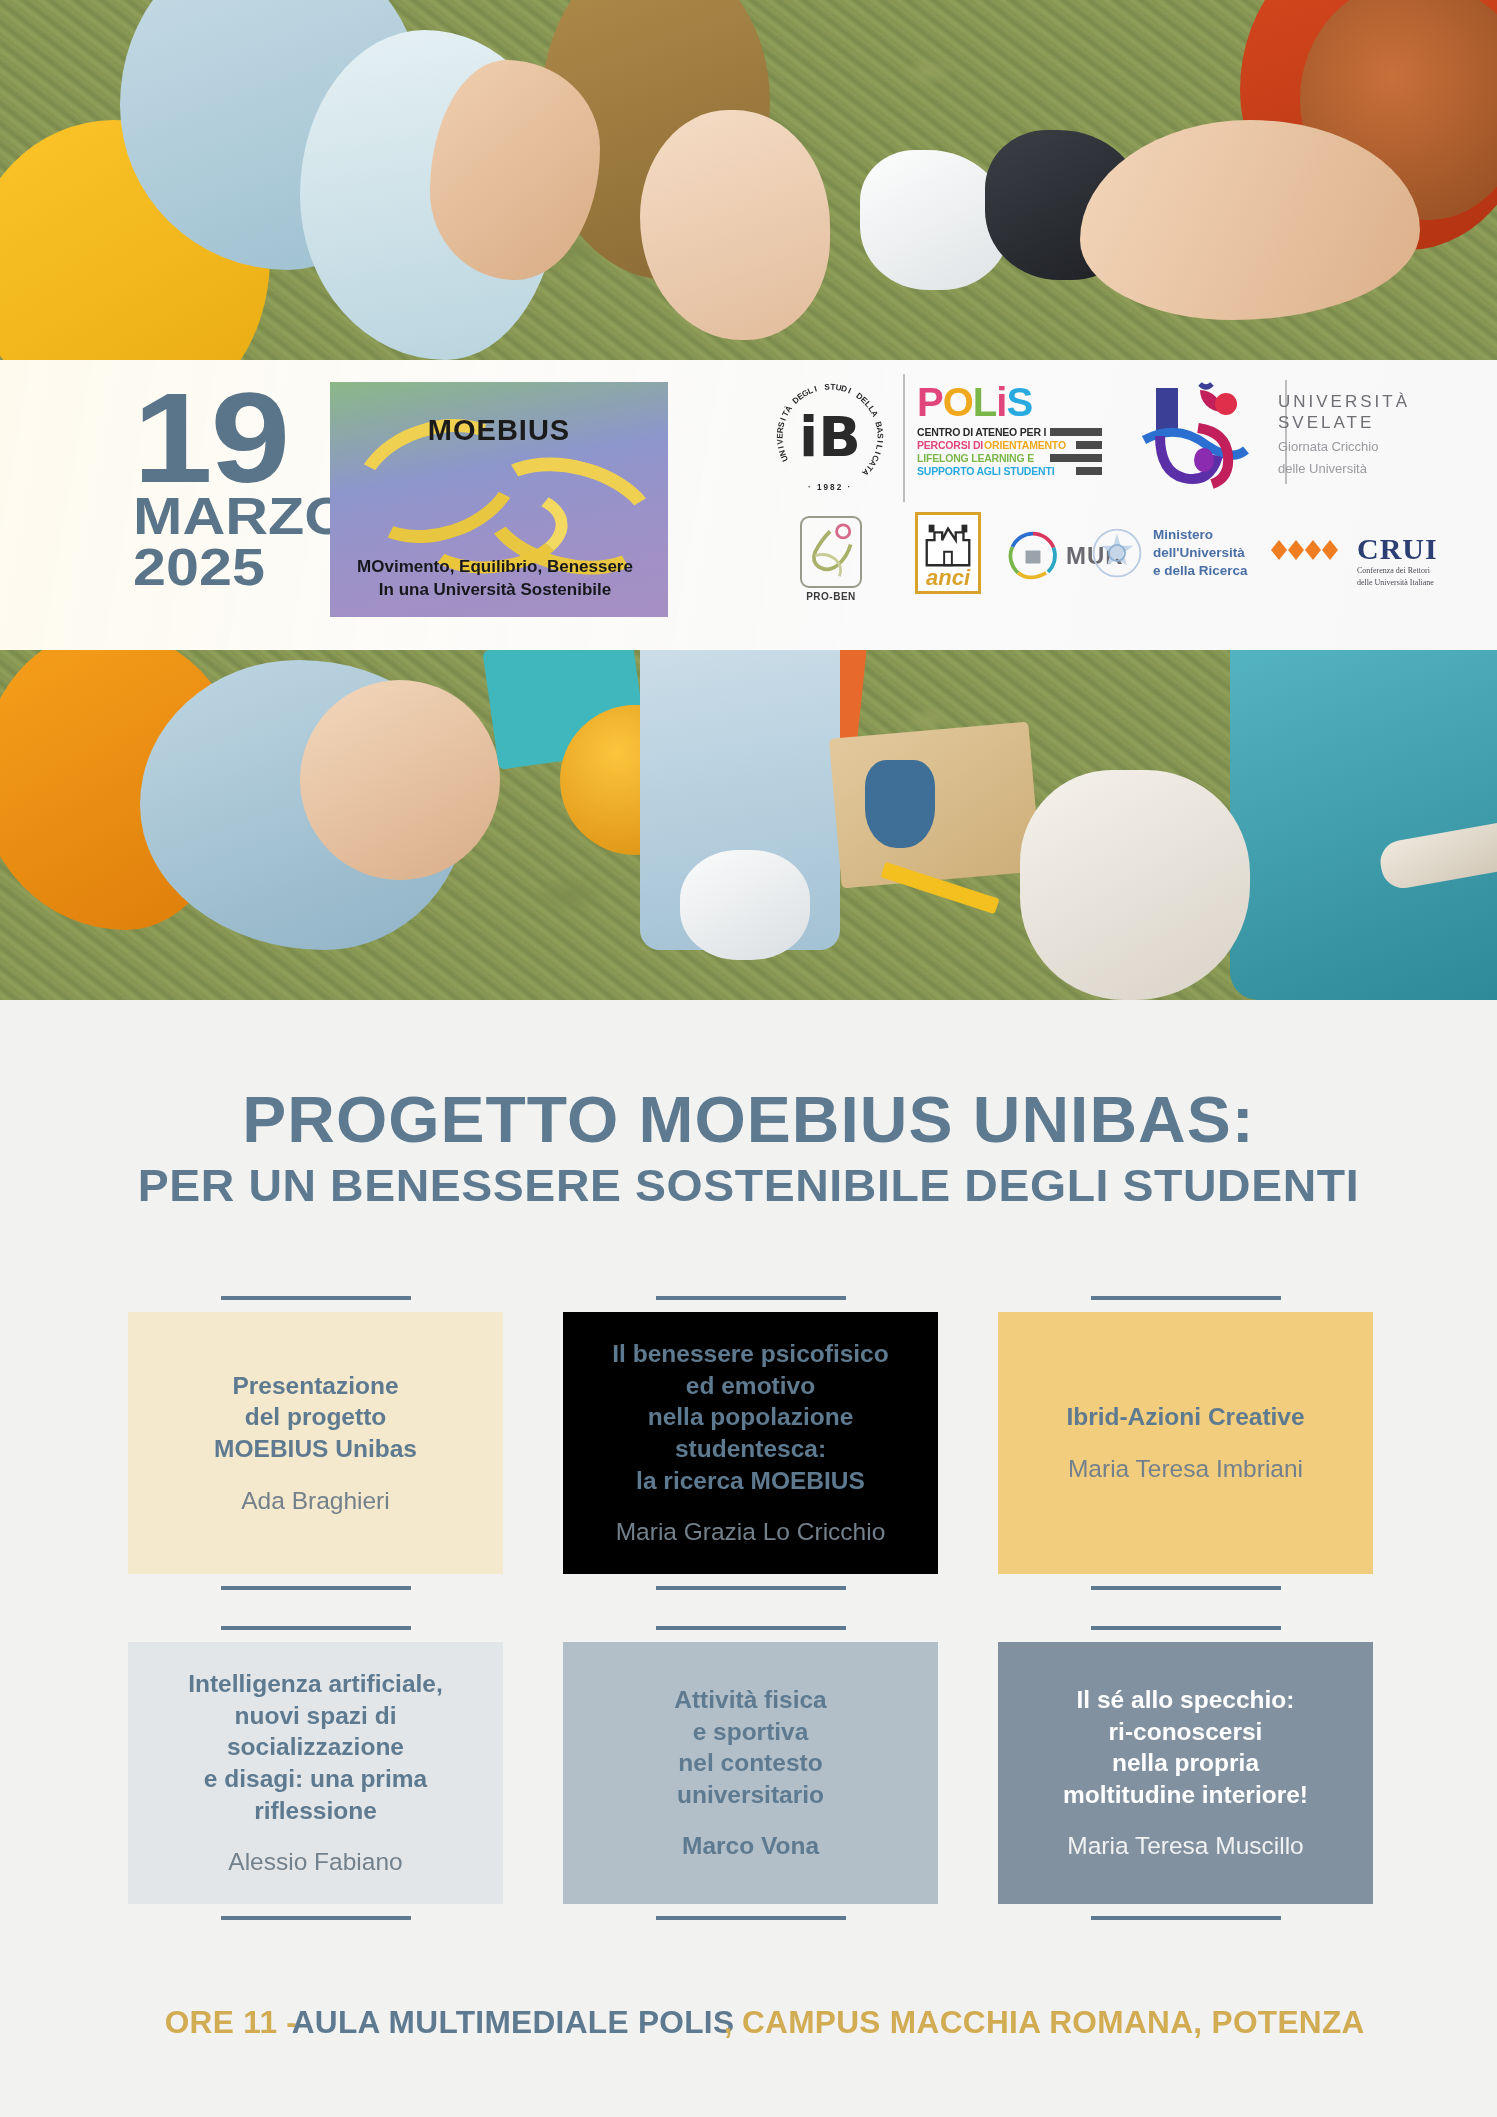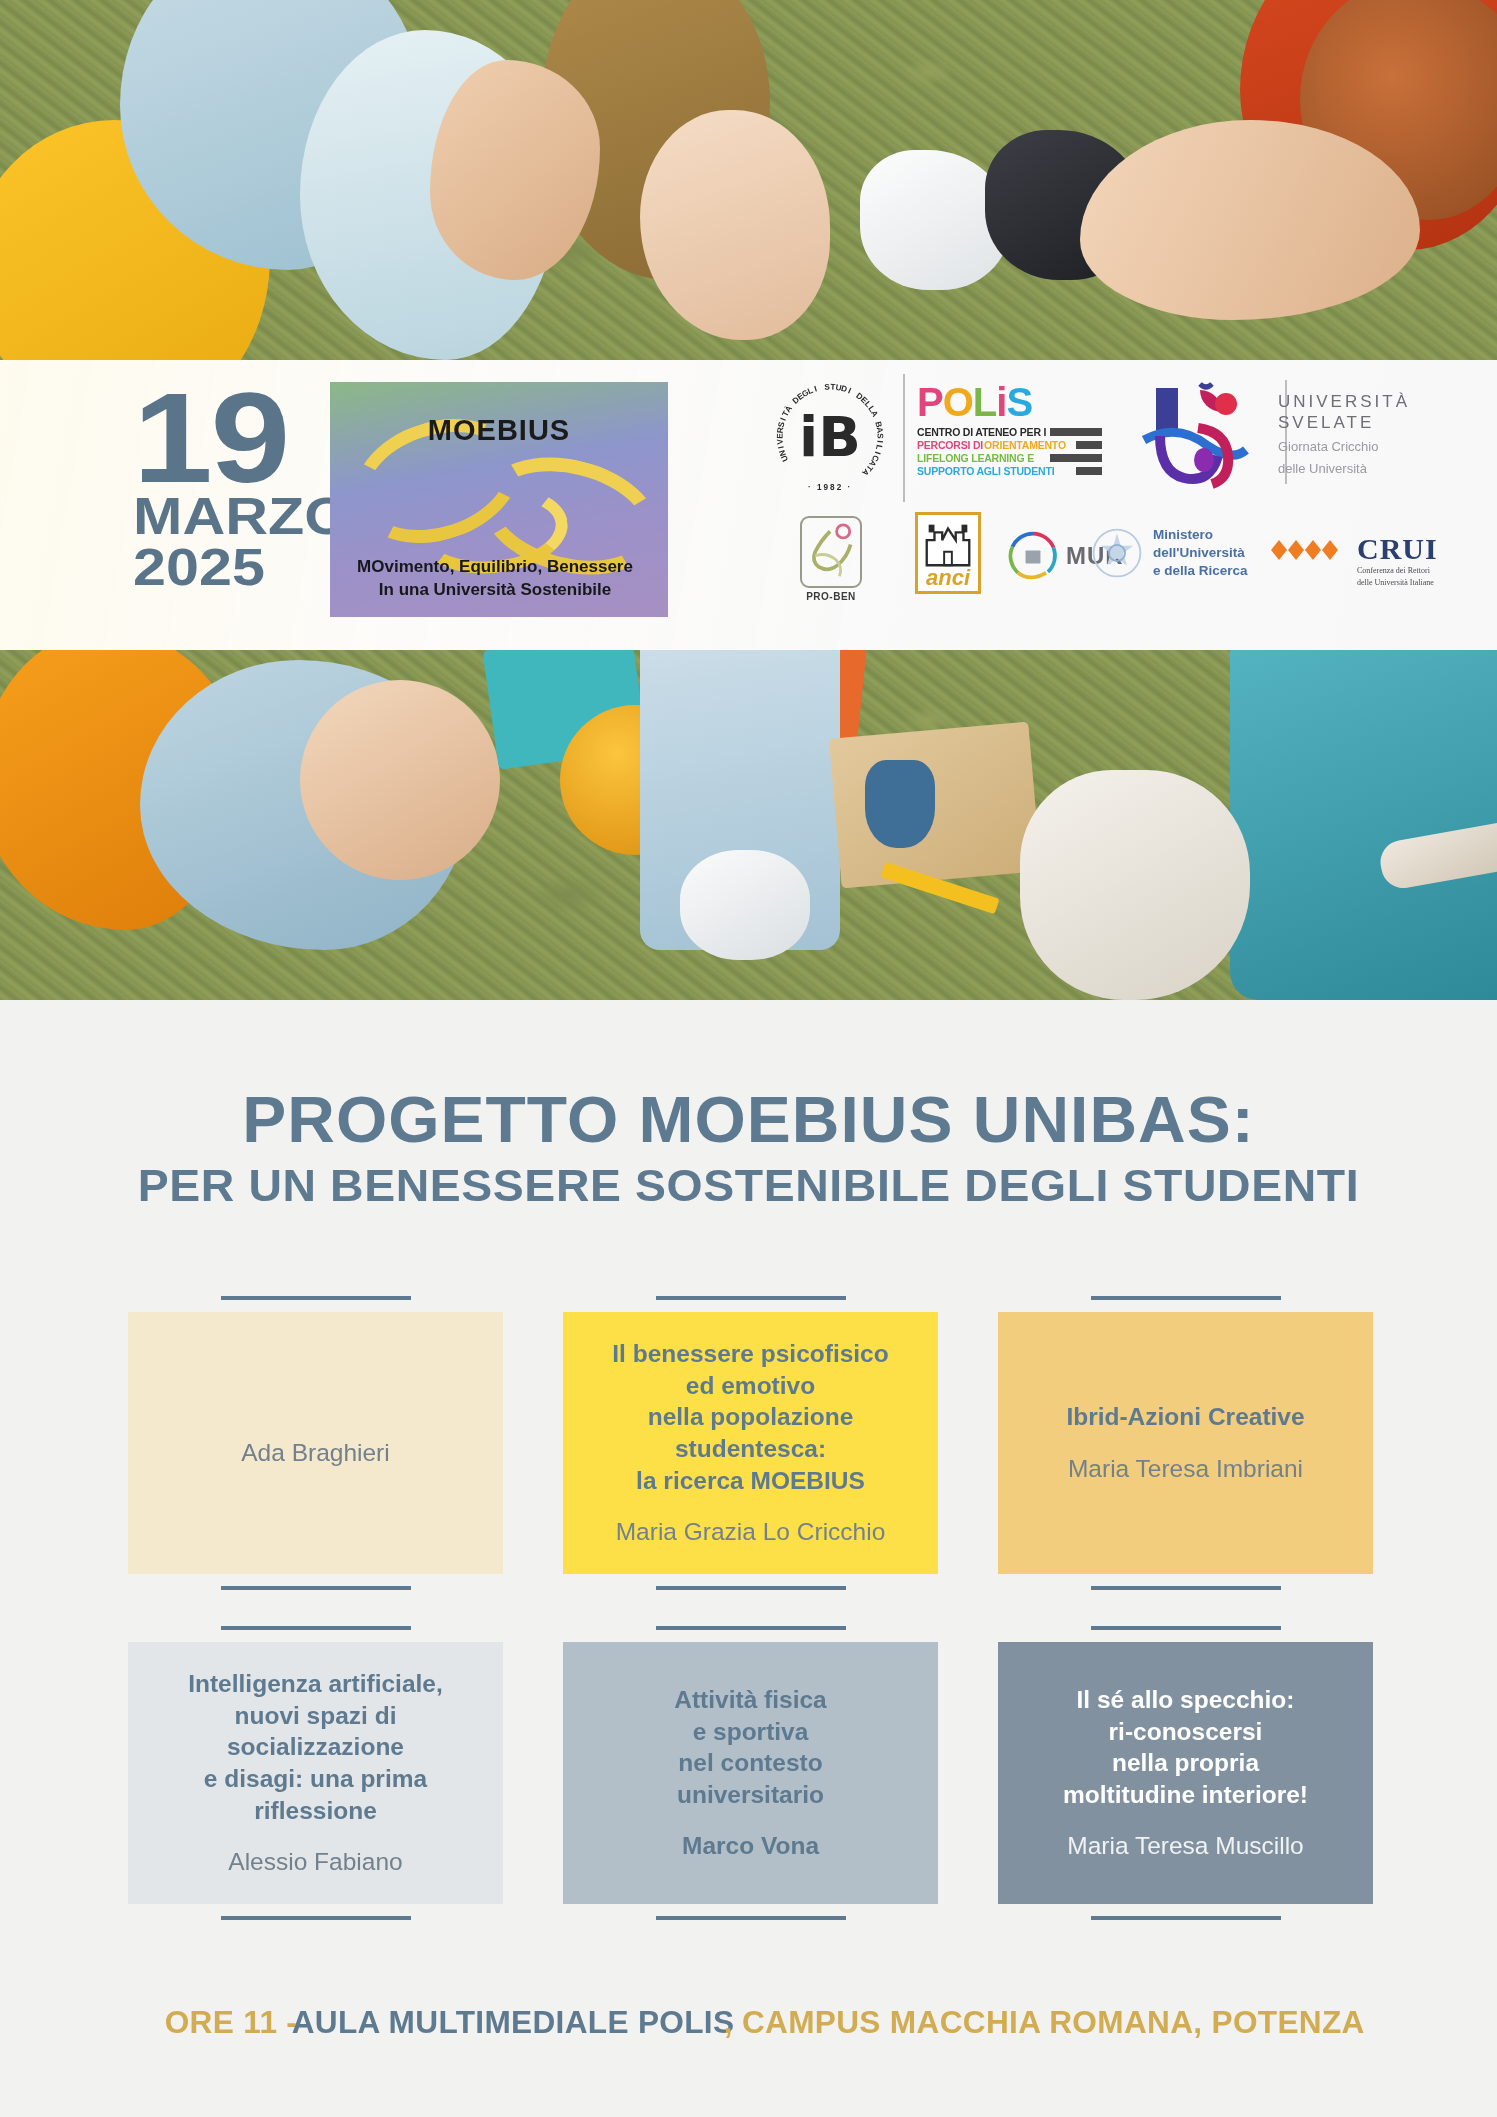--- a/index.html
+++ b/index.html
@@ -389,27 +389,32 @@
 
   <div class="title-wrap">
     <div class="t-line1">PROGETTO MOEBIUS UNIBAS:</div>
     <div class="t-line2">PER UN BENESSERE SOSTENIBILE DEGLI STUDENTI</div>
   </div>
 
   <div class="grid" id="session-grid">
       <div class="cell">
         <div class="rule top"></div>
         <div class="card" style="background: rgb(244, 232, 205);">
+          <div class="card-title" style="color: rgb(94, 122, 144);">
+            <div>Presentazione</div>
+            <div>del progetto</div>
+            <div>MOEBIUS Unibas</div>
+          </div>
           <div class="card-speaker" style="color: rgb(115, 129, 140);">Ada Braghieri</div>
         </div>
         <div class="rule bot"></div>
       </div>
       <div class="cell">
         <div class="rule top"></div>
-        <div class="card" style="background: #fde047;">
+        <div class="card" style="background: #000000;">
           <div class="card-title" style="color: rgb(94, 122, 144);">
             <div>Il benessere psicofisico</div>
             <div>ed emotivo</div>
             <div>nella popolazione</div>
             <div>studentesca:</div>
             <div>la ricerca MOEBIUS</div>
           </div>
           <div class="card-speaker" style="color: rgb(115, 129, 140);">Maria Grazia Lo Cricchio</div>
         </div>
         <div class="rule bot"></div>

